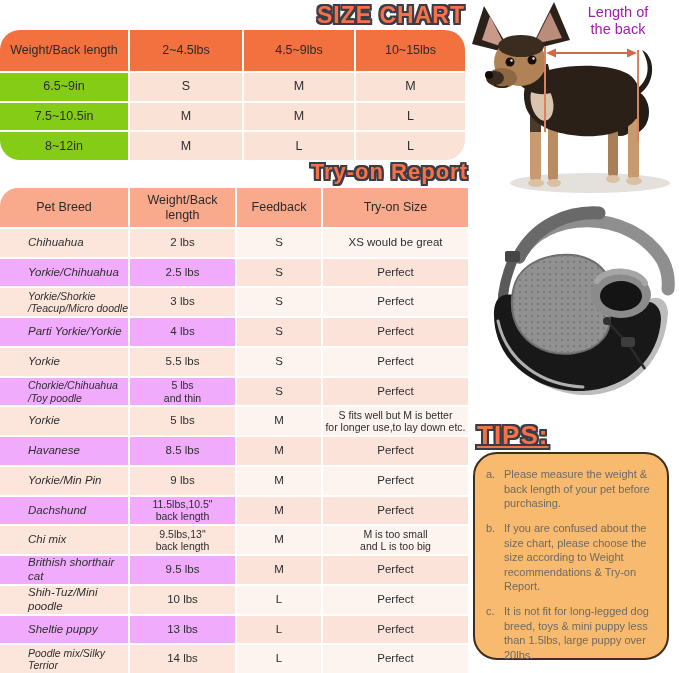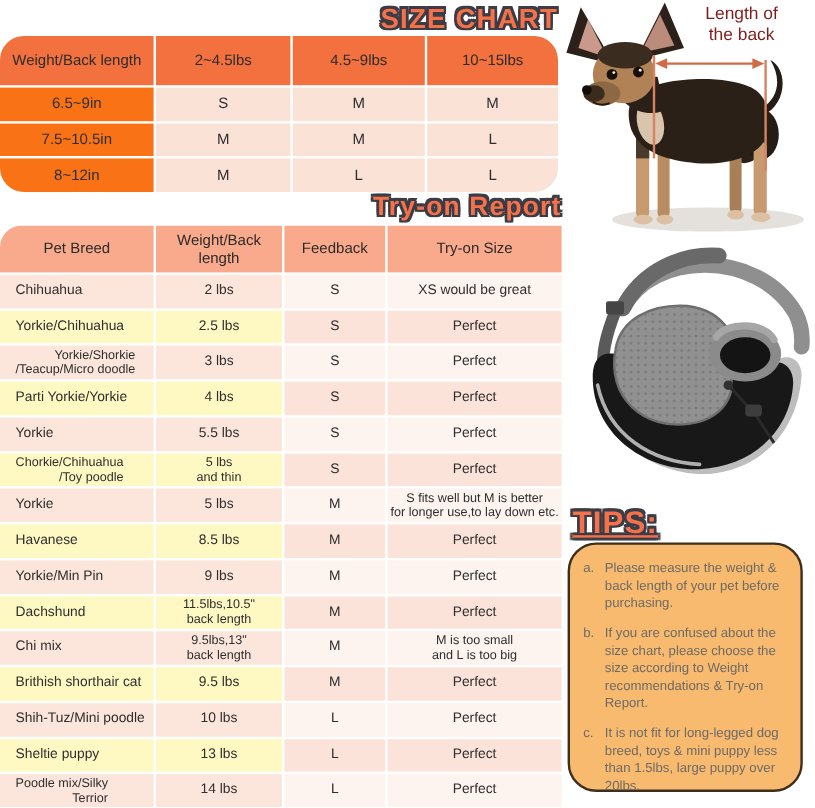--- a/index.html
+++ b/index.html
@@ -17,42 +17,42 @@
   .tr-title{left:0;top:159px;width:468px;font-size:22px;}
   .tips-title{position:absolute;left:477px;top:420px;font-size:26px;text-decoration:underline;}
   
   .sc-table{
     position:absolute;left:0;top:30px;width:465px;height:130px;
     display:grid;grid-template-columns:128px 112px 110px 109px;grid-template-rows:41px 1fr 1fr 1fr;
     gap:2px;border-radius:20px;overflow:hidden;
   }
   .cell{display:flex;align-items:center;justify-content:center;text-align:center;font-size:12.5px;line-height:1.2;white-space:pre-line;}
   .sc-h{background:#f2713e;color:#2b2b2b;}
-  .sc-label{background:#f97316;}
+  .sc-label{background:#84cc16;}
   .sc-cell{background:#fbe2d6;}
   
   .tr-table{
     position:absolute;left:0;top:188px;width:536px;height:485px;
     display:grid;grid-template-columns:128px 105px 84px 145px;grid-template-rows:39px repeat(15,1fr);
     gap:2px;border-radius:18px 18px 0 0;overflow:hidden;
   }
   .tr-h{background:#f9aa8c;color:#2b2b2b;}
   .lt-warm{background:#fce6db;}
   .lt-cool{background:#fdf3ef;}
-  .dk-warm{background:#fef9c3;}
+  .dk-warm{background:#f0abfc;}
   .dk-cool{background:#fbe3da;}
-  .breed{justify-content:flex-start;text-align:right;padding-left:13px;font-size:11.5px;}
+  .breed{justify-content:flex-start;text-align:left;padding-left:28px;font-size:11.5px;font-style:italic;}
   .tr-cell{font-size:11.5px;}
   .cell.small{font-size:10.5px;}
   
   .dog-figure{position:absolute;left:470px;top:0;width:209px;height:200px;}
   .dog-figure svg{position:absolute;left:0;top:0;}
   .measure-label{
     position:absolute;left:92px;top:4px;width:112px;text-align:center;
-    color:#7f1d1d;font-size:14.5px;line-height:1.15;white-space:pre-line;
+    color:#a21caf;font-size:14.5px;line-height:1.15;white-space:pre-line;
   }
   
   .sling-figure{position:absolute;left:481px;top:205px;width:196px;height:192px;}
   
   .tips-box{
     position:absolute;left:473px;top:452px;width:196px;height:208px;box-sizing:border-box;
     background:#f7ba6e;border:2.5px solid #3e2e1c;border-radius:24px;
     padding:13px 9px 8px 11px;
   }
   .tip-item{display:flex;gap:5px;margin-bottom:10px;color:#6e6a66;font-size:11px;line-height:1.33;}

